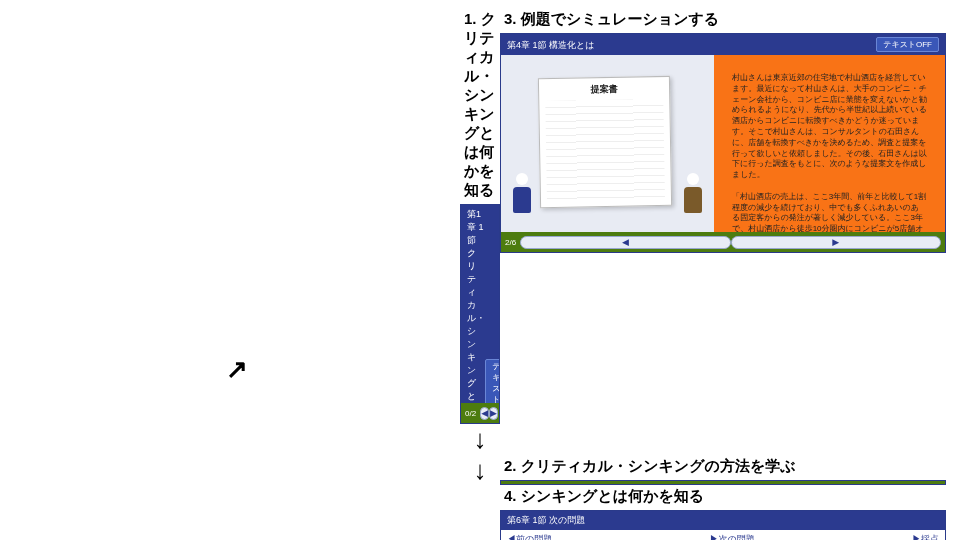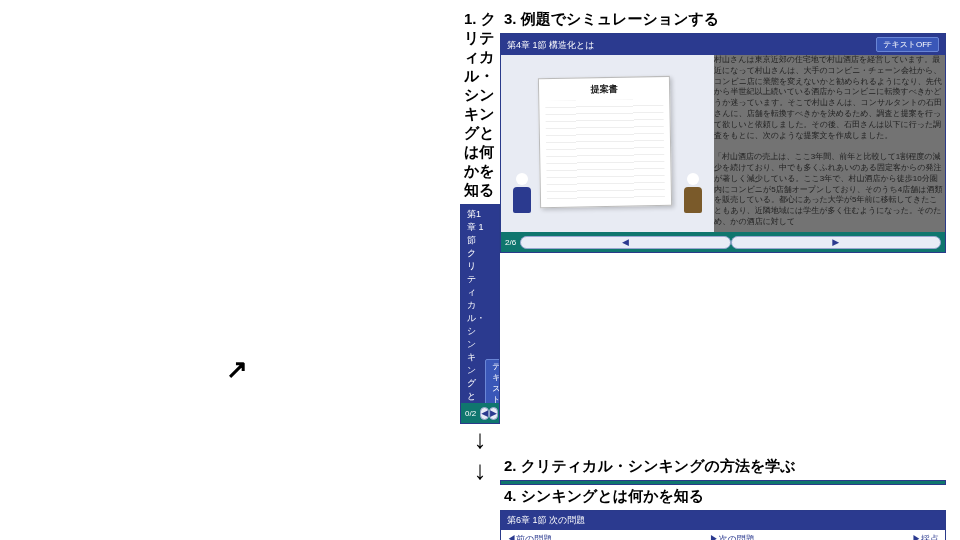--- a/index.html
+++ b/index.html
@@ -4,22 +4,22 @@
 <style>
   *{box-sizing:border-box;margin:0;padding:0}
   body{font-family:"Hiragino Sans","Meiryo",sans-serif;background:#fff;width:960px;height:540px;overflow:hidden}
   .grid{display:grid;grid-template-columns:1fr 40px 1fr;grid-template-rows:auto 1fr 30px 1fr;width:960px;height:404px;padding:8px 14px}
   .step-title{font-size:15px;font-weight:700;margin:2px 0 4px 4px}
   .panel{border:1px solid #2a3a8a;background:#fff;position:relative;height:220px;overflow:hidden;font-size:8px}
   .titlebar{background:#2b3a8f;color:#fff;display:flex;align-items:flex-end;justify-content:space-between;padding:3px 6px;font-size:9px}
   .toff{background:#3a57b8;border:1px solid #6a86d6;color:#fff;font-size:8px;padding:1px 6px;border-radius:2px}
   .split{display:flex;height:178px}
   .left{background:#3b4b74;color:#fff;width:48%;position:relative;padding:22px}
-  .right{width:52%;background:#737373;color:#222;padding:0;line-height:1.35;overflow:hidden}
-  .ctrls{position:absolute;bottom:0;left:0;right:0;height:20px;background:#0f766e;display:flex;align-items:center;gap:0;padding:0 4px}
+  .right{width:52%;background:#f97316;color:#222;padding:18px;line-height:1.35;overflow:hidden}
+  .ctrls{position:absolute;bottom:0;left:0;right:0;height:20px;background:#4d7c0f;display:flex;align-items:center;gap:0;padding:0 4px}
   .pill{background:#e8ecf6;border:1px solid #98a6d0;border-radius:8px;height:13px;flex:1;display:flex;align-items:center;justify-content:center;color:#2b3a8f;font-size:9px}
   .pg{color:#fff;font-size:8px;margin-right:4px}
   .fig{width:30px;height:44px;position:relative;margin:4px auto}
   .fig .head{width:12px;height:12px;background:#fff;border-radius:50%;margin:0 auto}
   .fig .body{width:18px;height:26px;background:#2b3a8f;border-radius:4px 4px 2px 2px;margin:2px auto 0}
   .arrow{display:flex;align-items:center;justify-content:center;font-size:26px;font-weight:700}
   .arrow-d{font-size:26px;font-weight:700;text-align:center}
   .q-nav{display:flex;justify-content:space-between;padding:3px 6px;font-size:9px;color:#2b3a8f;border-bottom:1px solid #c3cbe6}
   .paper{background:#fff;border:1px solid #bbb;box-shadow:2px 2px 4px rgba(0,0,0,.2);position:absolute;left:18%;top:22px;width:62%;height:130px;transform:rotate(-1deg);padding:6px;font-size:6px;color:#555;line-height:1.3}
   .paper h4{text-align:center;font-size:9px;margin-bottom:4px;color:#222}

